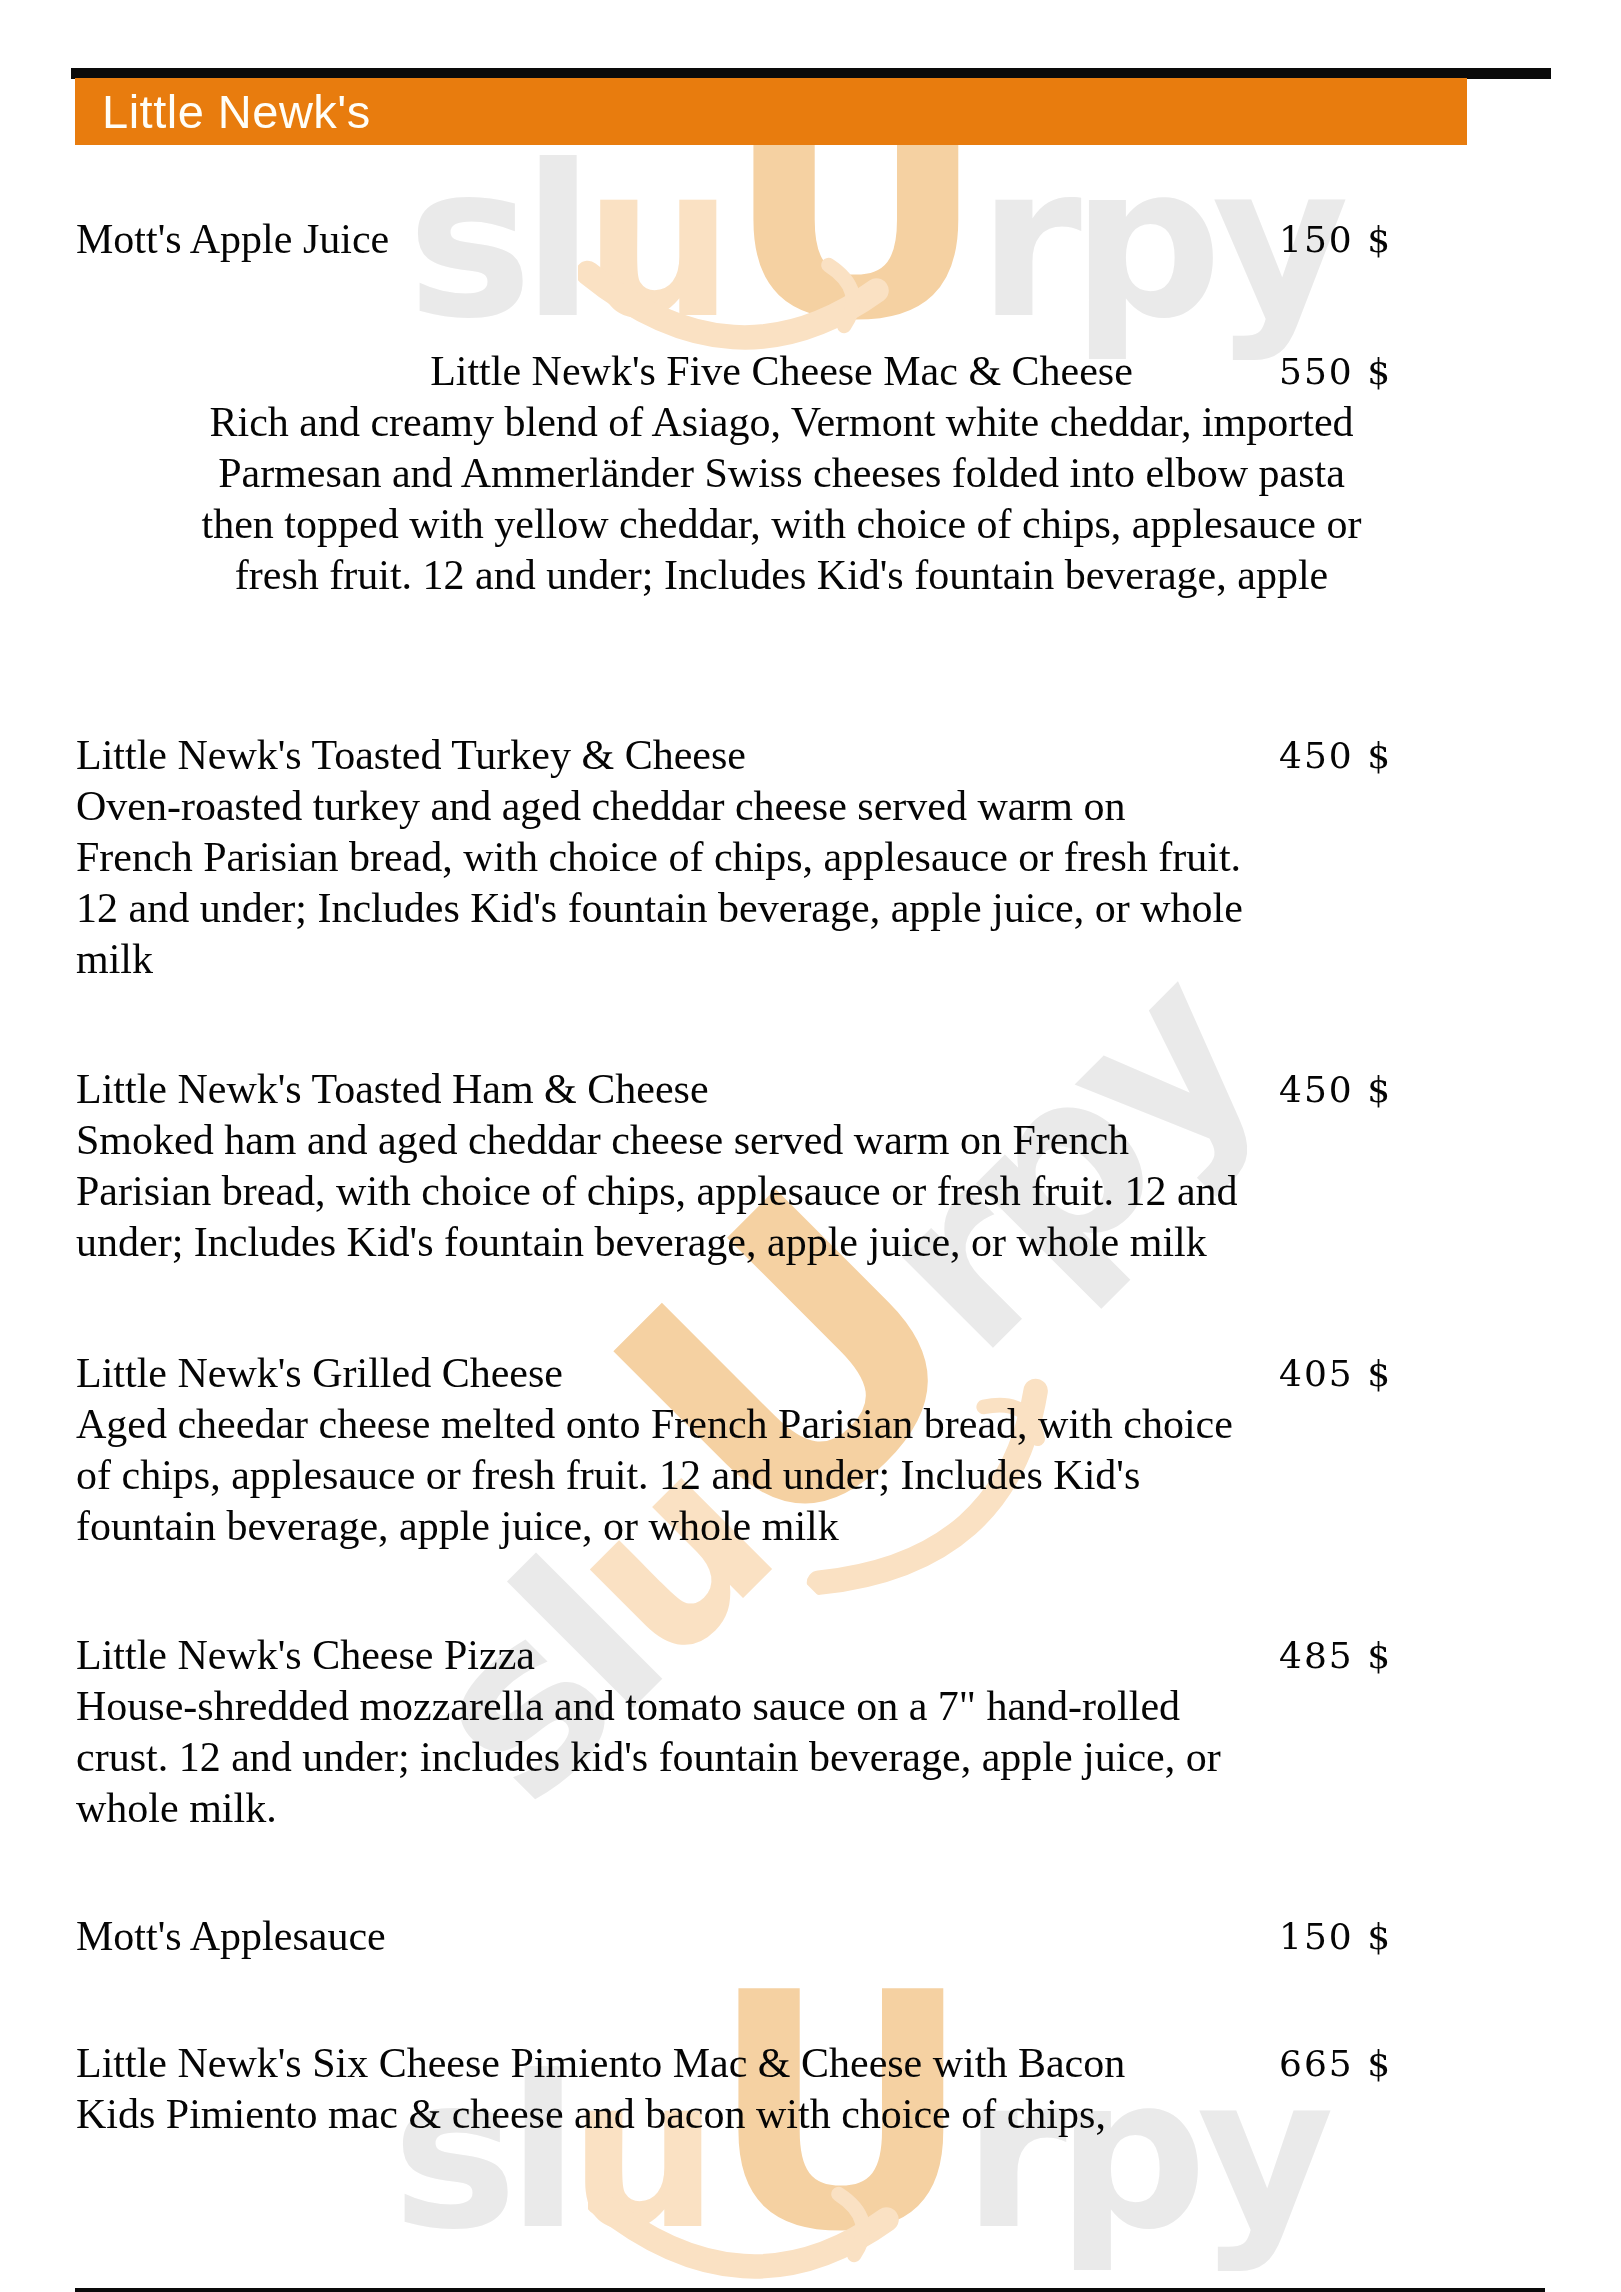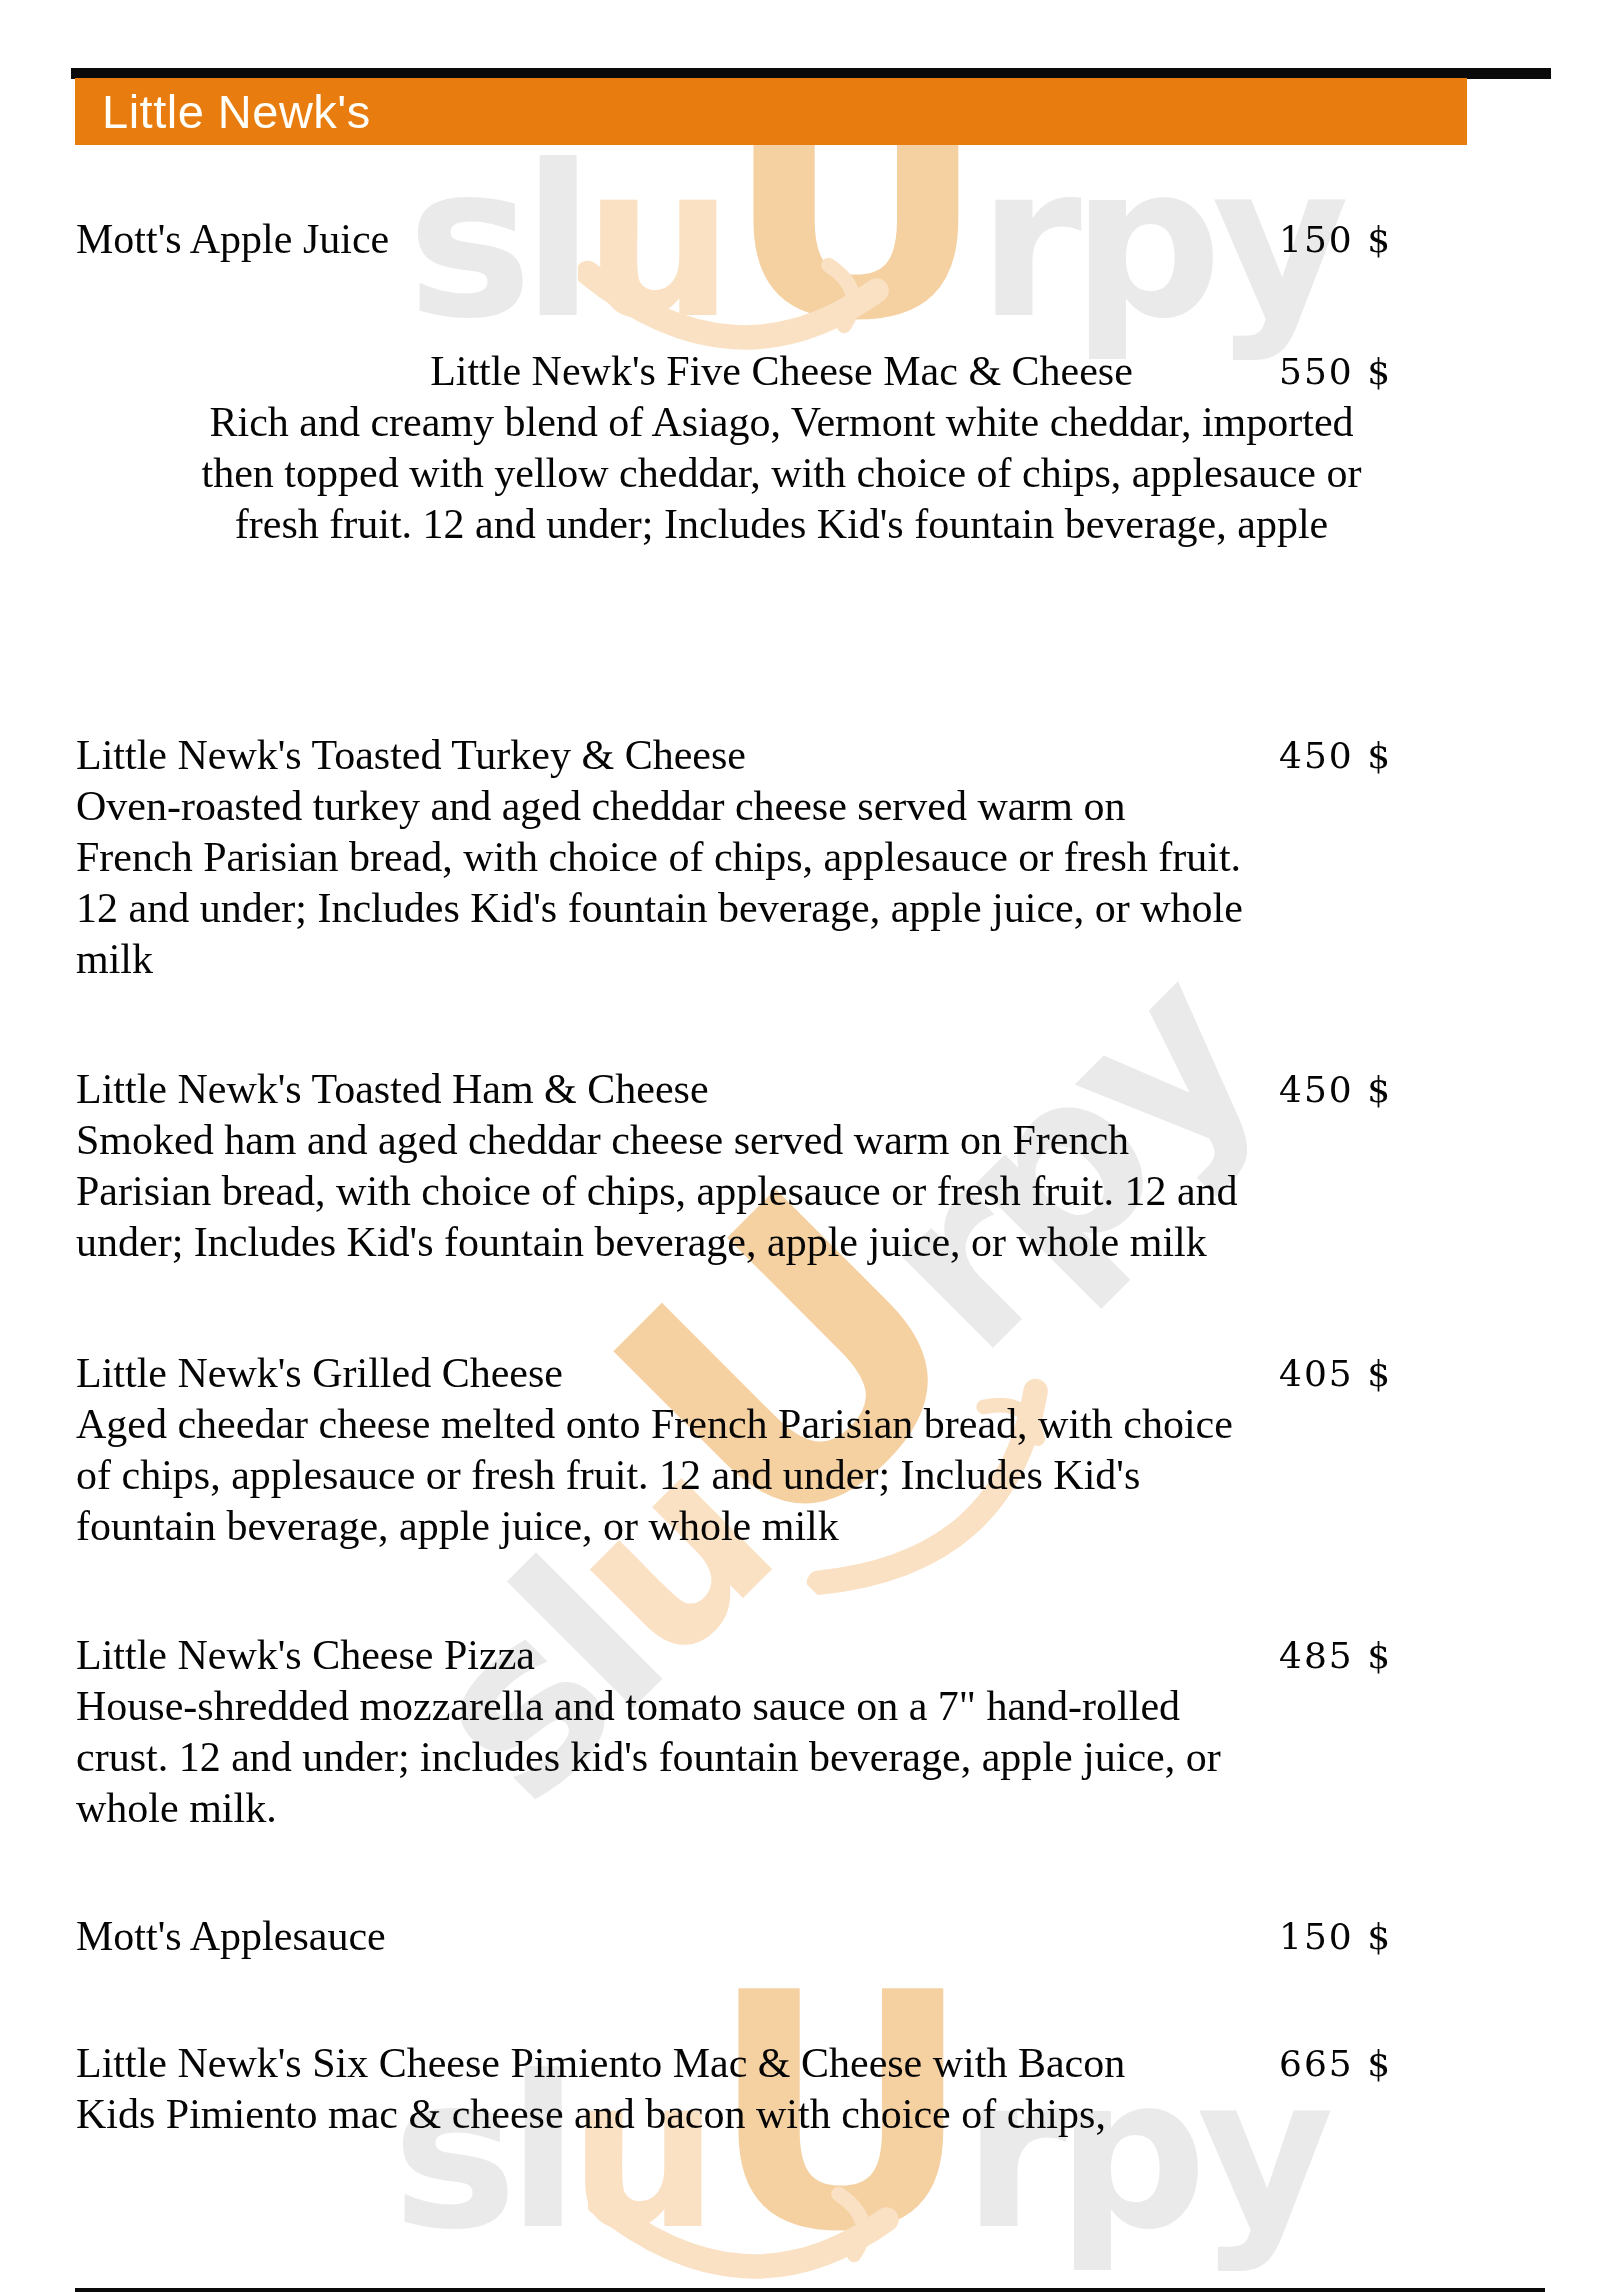--- a/index.html
+++ b/index.html
@@ -98,20 +98,21 @@
 </div>
 
 <div class="item" style="top:178px;">
   <span class="item-name">Mott's Apple Juice</span>
   <span class="item-price">150 $</span>
 </div>
 
 <div class="item" style="top:310px;text-align:center;">
   <span class="item-name">Little Newk's Five Cheese Mac &amp; Cheese</span>
   <span class="desc-line">Rich and creamy blend of Asiago, Vermont white cheddar, imported</span>
+  <span class="desc-line">Parmesan and Ammerländer Swiss cheeses folded into elbow pasta</span>
   <span class="desc-line">then topped with yellow cheddar, with choice of chips, applesauce or</span>
   <span class="desc-line">fresh fruit. 12 and under; Includes Kid's fountain beverage, apple</span>
   <span class="item-price">550 $</span>
 </div>
 
 <div class="item" style="top:694px;">
   <span class="item-name">Little Newk's Toasted Turkey &amp; Cheese</span>
   <span class="desc-line">Oven-roasted turkey and aged cheddar cheese served warm on</span>
   <span class="desc-line">French Parisian bread, with choice of chips, applesauce or fresh fruit.</span>
   <span class="desc-line">12 and under; Includes Kid's fountain beverage, apple juice, or whole</span>

